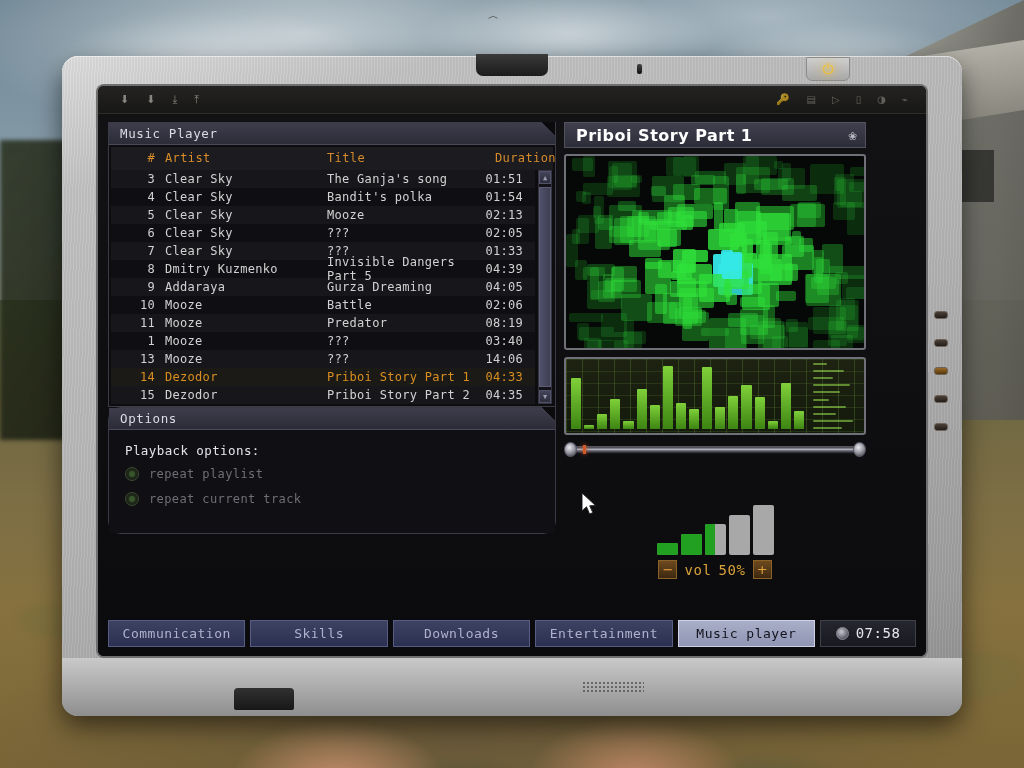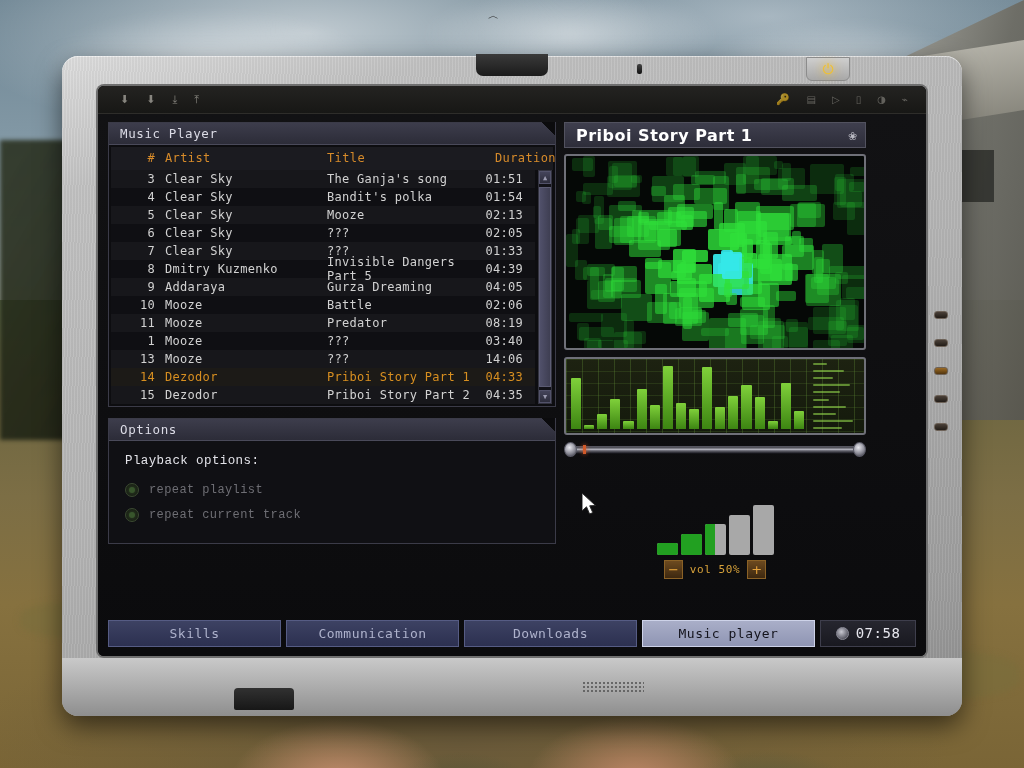--- a/index.html
+++ b/index.html
@@ -207,23 +207,23 @@
   .sb-thumb{
     position:absolute; left:0; right:0; top:3px; bottom:3px;
     background:linear-gradient(90deg,#50506a,#3e3e52);
     border:1px solid #5c5c74;
   }
 
   
   .options-body{ padding:13px 16px 16px 16px; background:#101014; }
   .opt-cols{ display:flex; }
   .opt-col{ flex:1; }
-  .opt-col.narrow{ flex:0 0 206px;font-family:Liberation Mono, monospace; }
+  .opt-col.narrow{ flex:0 0 206px; }
   .opt-head{ font-size:12.5px; color:#e4e4ea; margin-bottom:9px; letter-spacing:.4px; }
-  .opt-row{ display:flex; align-items:center; height:25px; }
+  .opt-row{ display:flex; align-items:flex-start; height:25px; }
   .radio{
     width:14px; height:14px; border-radius:50%; margin-right:10px;
     background:radial-gradient(circle at 50% 50%, #2b3a22 0%, #1d2618 55%, #10160d 100%);
     border:1px solid #3c4a32; position:relative;
   }
   .radio::after{
     content:""; position:absolute; left:3px; top:3px; width:6px; height:6px;
     border-radius:50%; background:#38552c;
   }
   .radio.on{
@@ -301,21 +301,21 @@
   }
   .vol-bars{ display:flex; align-items:flex-end; gap:3px; height:52px; }
   .vbar{ width:21px; border-radius:2px; background:#a8a8a8; position:relative; overflow:hidden; }
   .vbar .fill{ position:absolute; left:0; bottom:0; width:100%; background:#22a021; }
   .vol-ctrl{ display:flex; align-items:center; gap:7px; margin-top:5px; }
   .vol-btn{
     width:19px; height:19px; background:linear-gradient(#6d4a1f,#3d2810);
     border:1px solid #8a6126; color:#e6a33a; font-size:13px; line-height:17px;
     text-align:center; font-family:"DejaVu Sans", sans-serif;
   }
-  .vol-text{ font-size:11px; color:#d8a23a; letter-spacing:.6px; }
+  .vol-text{ font-size:14px; color:#d8a23a; letter-spacing:.6px; }
 
   
   .tabbar{
     position:absolute; left:10px; bottom:8px; width:808px; height:30px;
     display:flex; align-items:center; gap:5px;
   }
   .tab{
     flex:1; height:27px; display:flex; align-items:center; justify-content:center;
     background:linear-gradient(#3d4263,#2c3050);
     border:1px solid #565c84; color:#aeb2cc; font-size:13px; letter-spacing:.5px;
@@ -508,21 +508,21 @@
                 <div class="sb-arrow">▲</div>
                 <div class="sb-track">
                   <div class="sb-thumb"></div>
                 </div>
                 <div class="sb-arrow">▼</div>
               </div>
             </div>
           </div>
         </div>
 
-        <div class="panel" style="margin-top:11px;">
+        <div class="panel" style="margin-top:0;border-radius:13px;">
           <div class="panel-corner"></div>
           <div class="panel-title">Options</div>
           <div class="options-body">
             <div class="opt-cols">
               <div class="opt-col narrow">
                 <div class="opt-head">Playback options:</div>
                 <div id="playback-opts">
                     <div class="opt-row">
                       <span class="radio"></span>
                       <span class="opt-label">repeat playlist</span>
@@ -805,23 +805,24 @@
             <div class="vol-btn">−</div>
             <span class="vol-text">vol</span>
             <span class="vol-text">50%</span>
             <div class="vol-btn">+</div>
           </div>
         </div>
       </div>
 
       <div class="tabbar">
         <div id="tabs-host" style="display:flex;gap:5px;flex:1;">
+            <div class="tab">Communication</div>
             <div class="tab">Skills</div>
-            <div class="tab">Communication</div>
             <div class="tab">Downloads</div>
+            <div class="tab">Entertainment</div>
             <div class="tab active">Music player</div>
           </div>
         <div class="clock">
           <span class="clock-ico"></span>
           <span class="clock-text">07:58</span>
         </div>
       </div>
 
       <svg class="cursor" width="17" height="24" viewBox="0 0 17 24">
         <polygon points="0,0 0,18 4.5,13.8 7.6,21 10.8,19.6 7.7,12.8 13.5,12.5" fill="#ffffff" stroke="#2a2a2a" stroke-width="1"></polygon>

